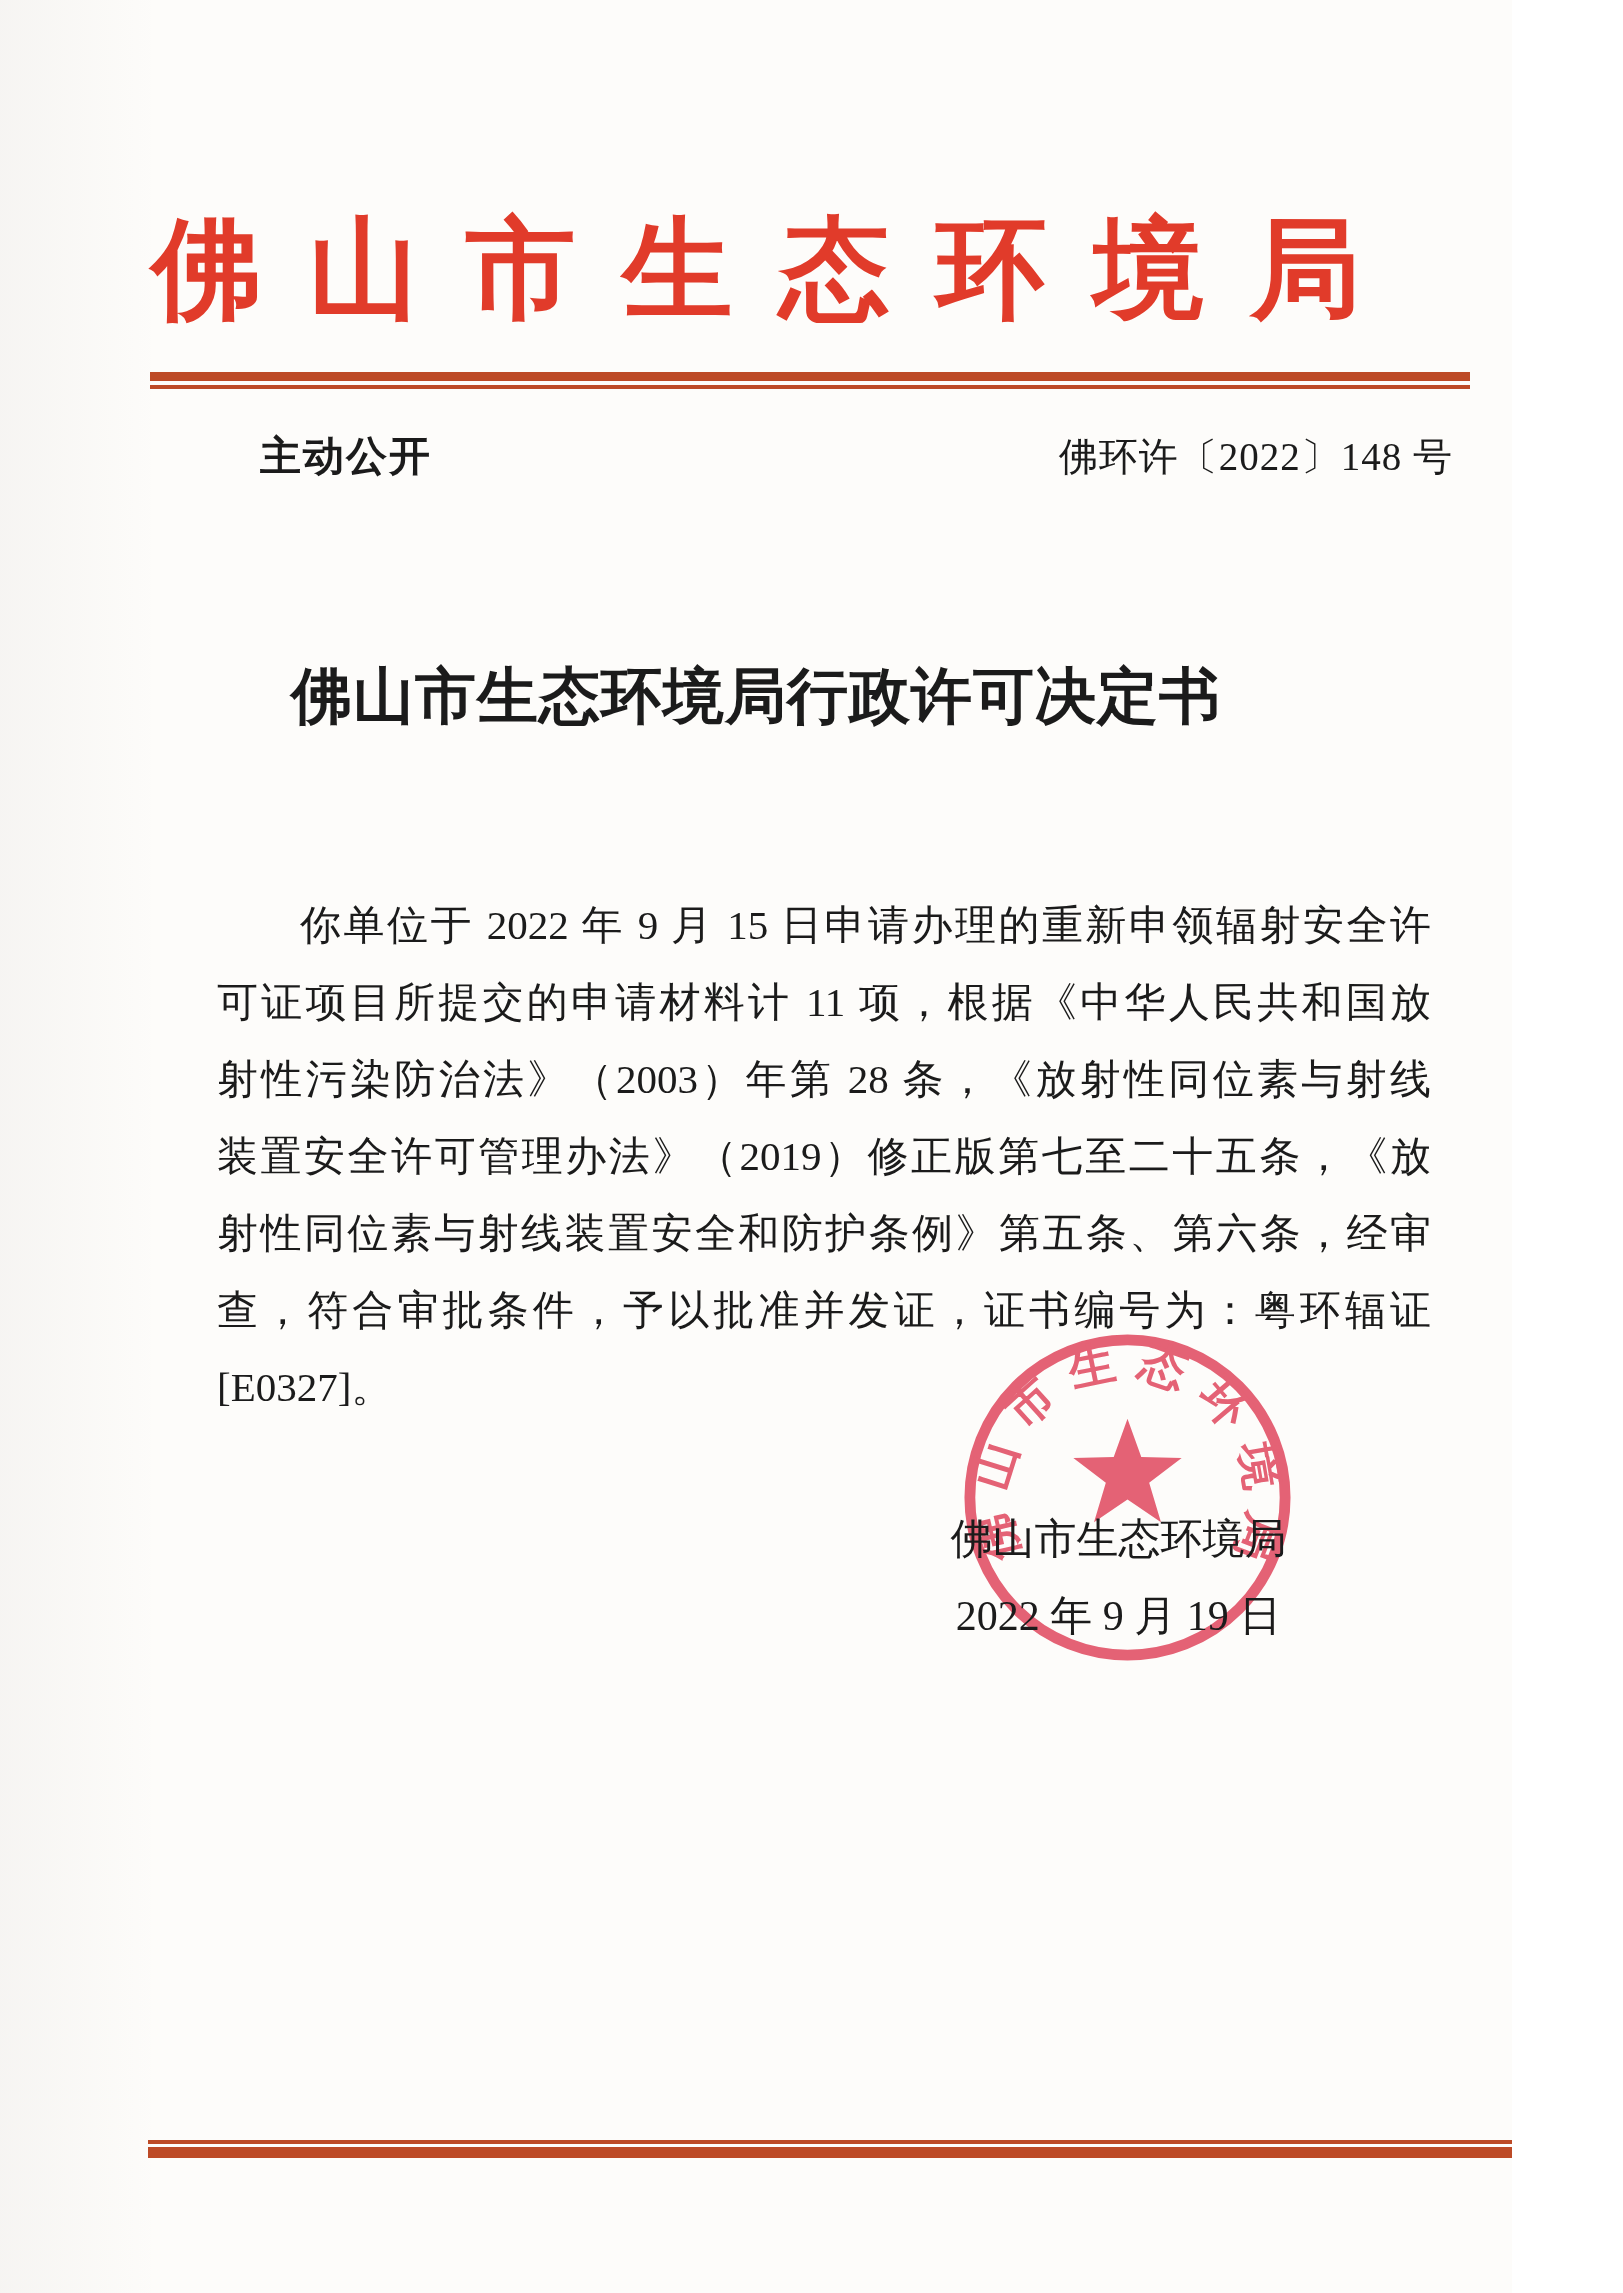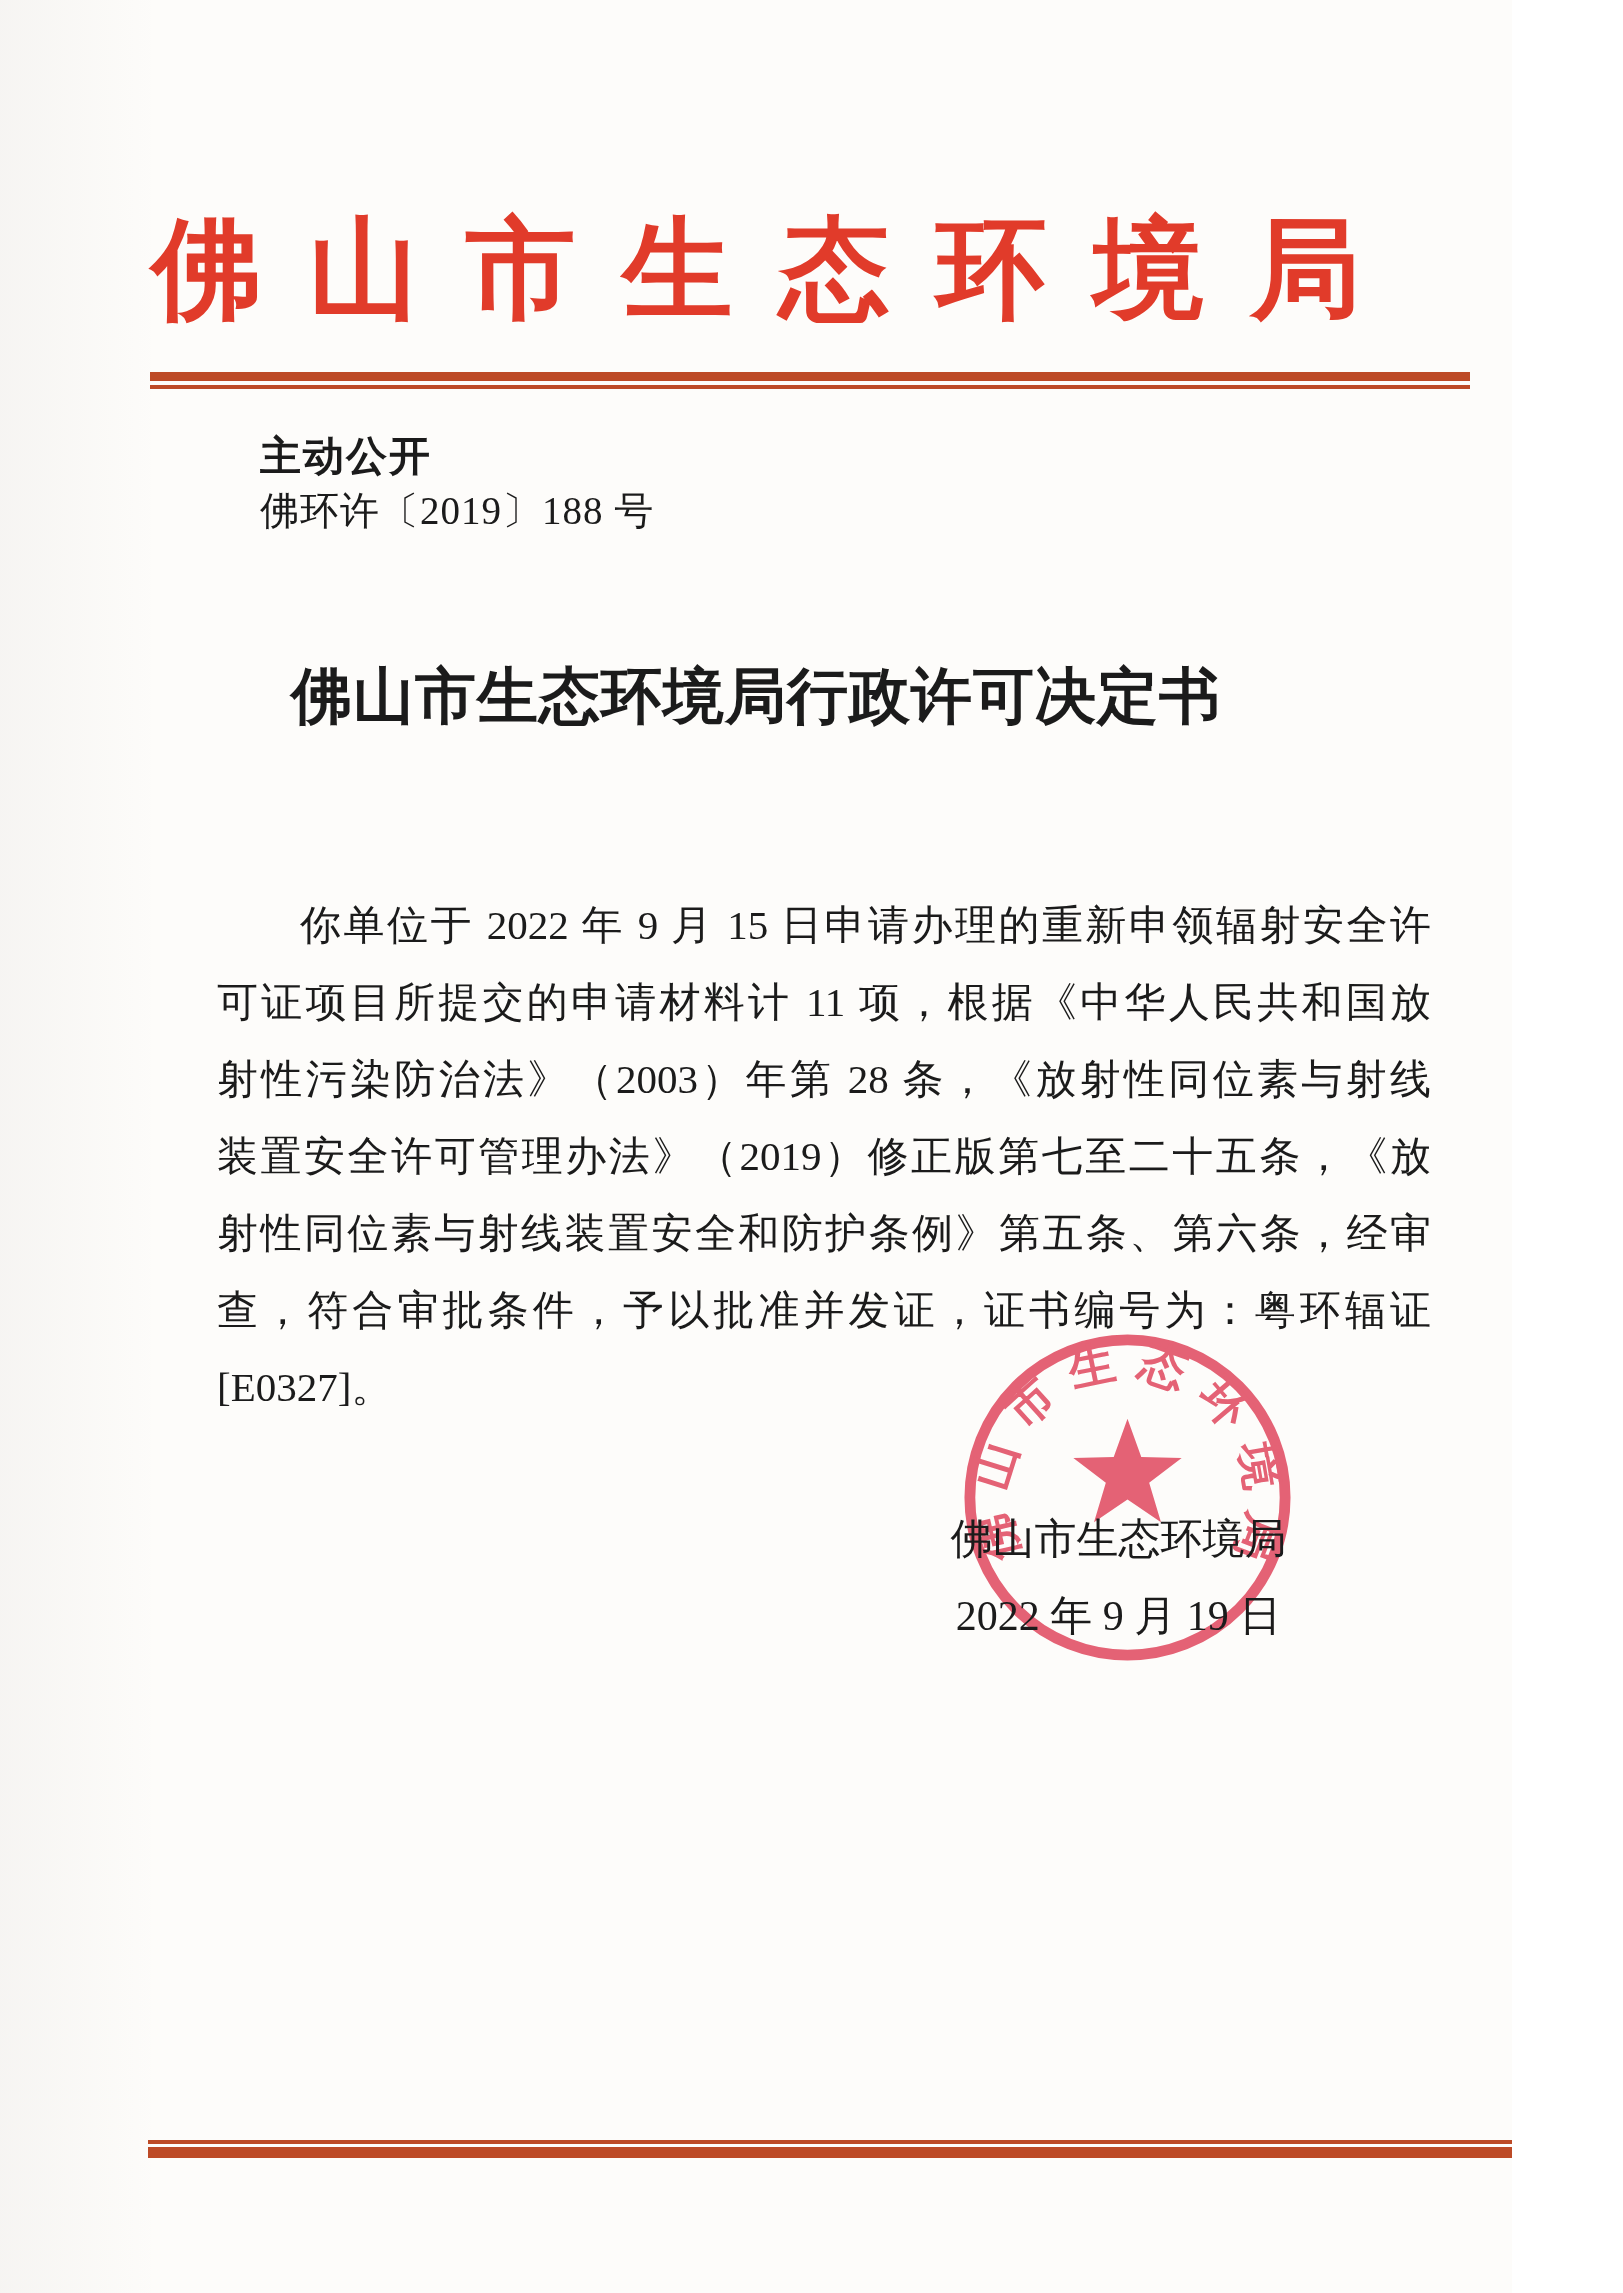--- a/index.html
+++ b/index.html
@@ -31,21 +31,21 @@
     font-family:"Liberation Serif","DejaVu Serif",serif;
   }
   .rule{position:absolute;background:var(--rule-red);}
   .rule-top-thick{top:372px;left:150px;width:1320px;height:8.9px;}
   .rule-top-thin {top:385px;left:150px;width:1320px;height:3.9px;}
   .rule-bottom-thin {top:2140px;left:148px;width:1399px;height:3.9px;}
   .rule-bottom-thick{top:2147px;left:148px;width:1399px;height:10.8px;}
 
   .meta-row{
     position:absolute;top:429px;left:260px;width:1193px;
-    display:flex;justify-content:space-between;align-items:baseline;flex-direction:column;
+    display:flex;justify-content:space-between;align-items:baseline;
   }
   .disclosure{
     font-family:"Liberation Sans","DejaVu Sans",sans-serif;
     font-weight:bold;font-size:41px;letter-spacing:2px;
   }
   .doc-number{font-size:39px;letter-spacing:1px;}
 
   .doc-title{
     position:absolute;top:640px;left:0;width:100%;
     text-align:center;font-size:61px;font-weight:bold;
@@ -82,21 +82,21 @@
 <body>
 
 <div class="page">
 
   <div class="letterhead">佛山市生态环境局</div>
   <div class="rule rule-top-thick"></div>
   <div class="rule rule-top-thin"></div>
 
   <div class="meta-row">
     <span class="disclosure">主动公开</span>
-    <span class="doc-number">佛环许〔2019〕188 号</span>
+    <span class="doc-number">佛环许〔2022〕148 号</span>
   </div>
 
   <div class="doc-title">佛山市生态环境局行政许可决定书</div>
 
 
   <div class="body-block">
     <div class="body-line jst indent">你单位于 2022 年 9 月 15 日申请办理的重新申领辐射安全许</div>
     <div class="body-line jst">可证项目所提交的申请材料计 11 项，根据《中华人民共和国放</div>
     <div class="body-line jst">射性污染防治法》（2003）年第 28 条，《放射性同位素与射线</div>
     <div class="body-line jst">装置安全许可管理办法》（2019）修正版第七至二十五条，《放</div>

